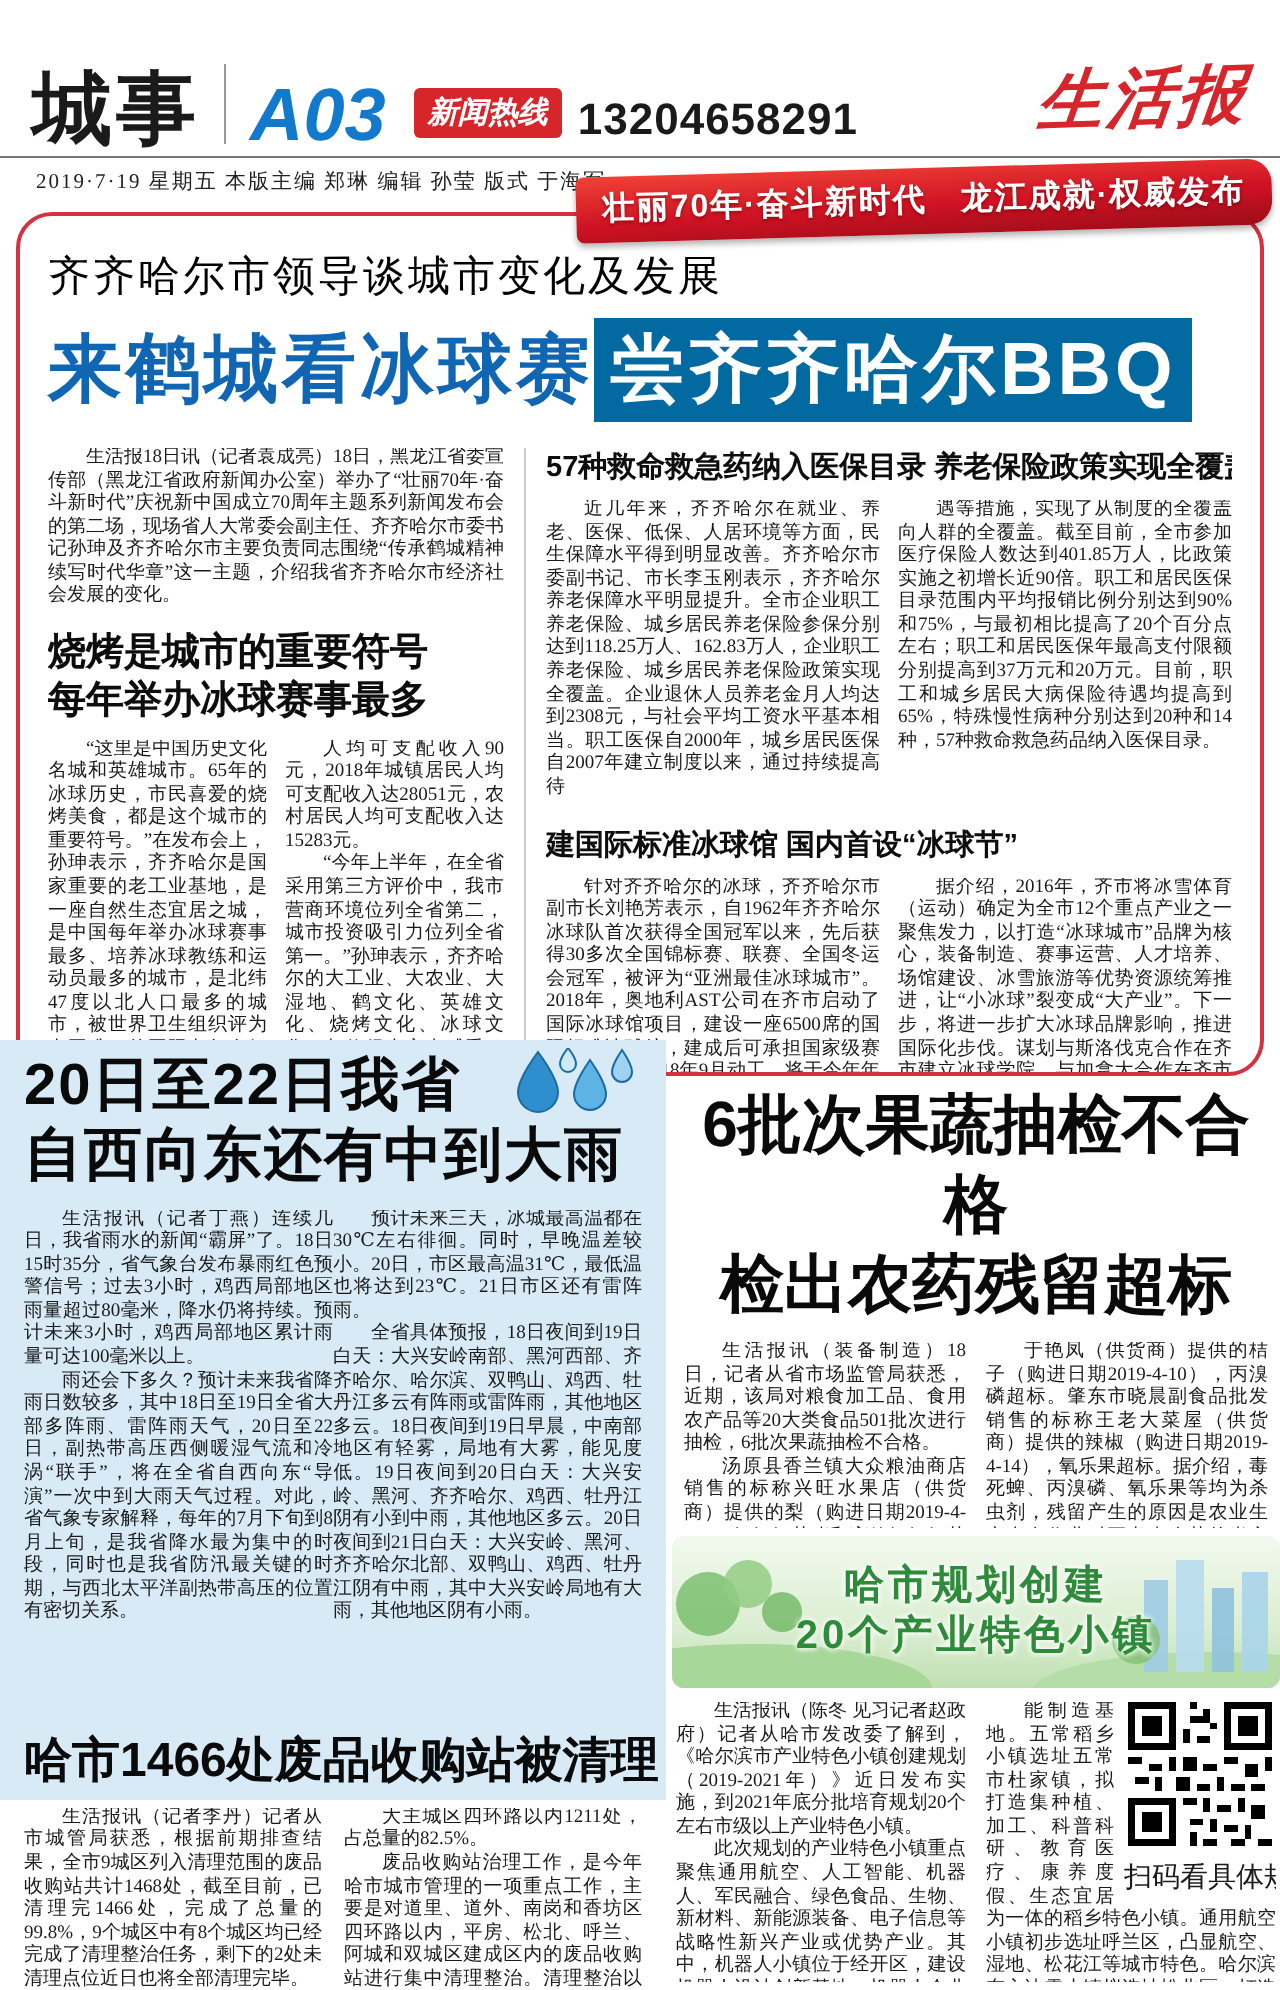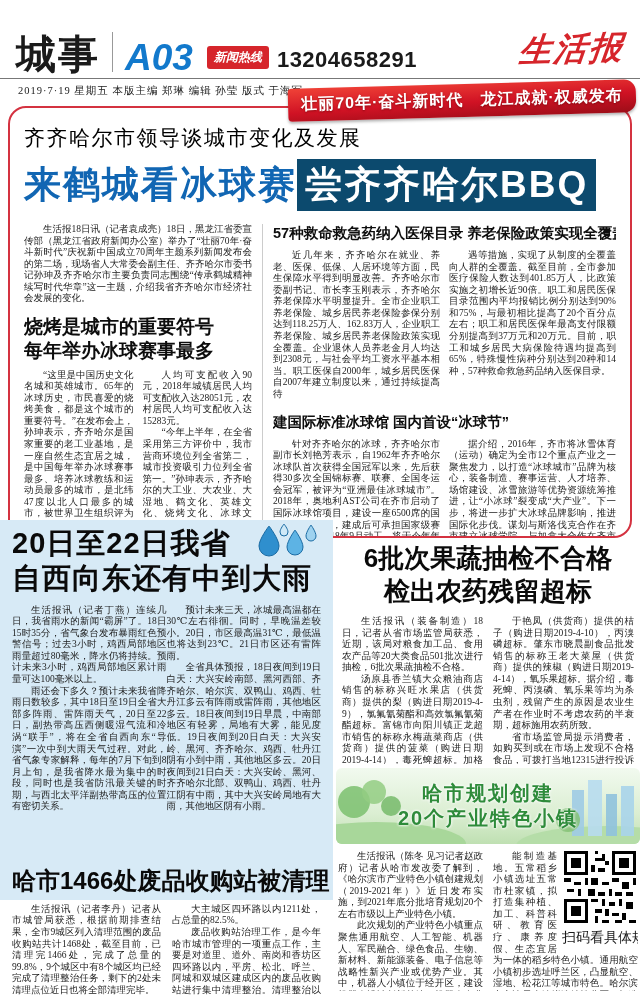--- a/index.html
+++ b/index.html
@@ -10,21 +10,21 @@
     font-family:"Liberation Serif","DejaVu Serif",serif; color:#1a1a1a;
   }
   
   .masthead { position:absolute; top:26px; left:16px; right:16px; height:48px;
     display:flex; align-items:flex-end; }
   .section-title { font-size:40px; font-weight:bold; line-height:.95; letter-spacing:2px; }
   .mast-vdiv { width:1px; height:40px; background:#999; margin:0 12px 2px; }
   .page-no { font-family:"Liberation Sans",sans-serif; font-style:italic; font-weight:bold;
     font-size:37px; color:#1279cc; line-height:.9; margin-right:14px; }
   .hotline-badge { background:#d6252b; color:#fff; font-family:"Liberation Sans",sans-serif;
-    font-style:italic; font-weight:bold; font-size:12px; padding:3px 7px; border-radius:3px;
+    font-style:italic; font-weight:bold; font-size:15px; padding:3px 7px; border-radius:3px;
     margin:0 8px 5px 0; white-space:nowrap; }
   .hotline-number { font-family:"Liberation Sans",sans-serif; font-weight:bold;
     font-size:22px; letter-spacing:.5px; margin-bottom:1px; }
   .paper-logo { margin-left:auto; color:#d6252b; font-size:33px; font-weight:bold;
     font-style:italic; transform:skewX(-8deg) rotate(-2deg); letter-spacing:2px;
     margin-bottom:2px; white-space:nowrap; }
   .mast-rule { position:absolute; top:78px; left:0; width:640px; border-top:1.5px solid #777; }
   .dateline { position:absolute; top:84px; left:18px; font-size:10.5px; letter-spacing:1px;
     color:#222; white-space:nowrap; }
   
@@ -38,21 +38,21 @@
     text-shadow:0 1px 2px rgba(90,0,0,.55); }
   
   .main-box { position:absolute; top:106px; left:8px; width:624px; height:432px;
     border:2px solid #d43240; border-radius:18px; background:#fff;
     padding:16px 14px 8px; overflow:hidden; }
   .kicker { font-size:21px; letter-spacing:1.5px; color:#000; }
   .headline-row { display:flex; align-items:center; margin-top:7px; }
   .hl-blue { font-family:"Liberation Sans",sans-serif; font-weight:bold; font-size:37px;
     color:#1166b3; letter-spacing:2px; white-space:nowrap; }
   .hl-boxed { font-family:"Liberation Sans",sans-serif; font-weight:bold; font-size:37px;
-    color:#fff; background:#0c4a6e; padding:1px 8px; letter-spacing:2px; white-space:nowrap; }
+    color:#fff; background:#0369a1; padding:1px 8px; letter-spacing:2px; white-space:nowrap; }
   .main-content { display:flex; margin-top:13px; height:322px; overflow:hidden; }
   .left-col { width:228px; flex:none; overflow:hidden; }
   .col-vdiv { width:1px; background:#ccc; margin:0 10px; }
   .right-col { flex:1; min-width:0; overflow:hidden; }
   p.b { font-size:9.5px; line-height:1.22; text-align:justify; text-indent:2em; }
   .sub-heading1 { font-family:"Liberation Sans",sans-serif; font-weight:bold;
     font-size:19px; line-height:1.25; margin:10px 0 7px; color:#0d0d0d; }
   .h-right { font-family:"Liberation Sans",sans-serif; font-weight:bold; font-size:14.5px;
     white-space:nowrap; margin-bottom:7px; color:#0d0d0d; }
   .h-right.second { margin-top:12px; }
@@ -63,21 +63,21 @@
     background:#d7eaf6; padding:6px 12px; overflow:hidden; }
   .weather-headline { font-family:"Liberation Sans",sans-serif; font-weight:bold;
     font-size:29px; line-height:1.2; color:#0a0a0a; letter-spacing:1px; }
   .drops { position:absolute; top:4px; right:14px; }
   .weather-body { display:flex; margin-top:9px;align-items:center; }
   .weather-body .c { flex:1; min-width:0; overflow:hidden; }
   
   .food-panel { position:absolute; top:540px; left:336px; width:304px; height:224px;
     background:#fff; overflow:hidden; padding:2px 6px; }
   .food-headline { font-family:"Liberation Sans",sans-serif; font-weight:bold;
-    font-size:26px; line-height:1.25; text-align:center; color:#0a0a0a; }
+    font-size:32px; line-height:1.25; text-align:center; color:#0a0a0a; }
   .food-body { display:flex; gap:10px; margin-top:9px; }
   .food-body .c { flex:1; min-width:0; overflow:hidden; }
   
   .town-panel { position:absolute; top:768px; left:336px; width:304px; height:227px;
     overflow:hidden; }
   .town-banner { position:relative; height:76px; border-radius:6px; overflow:hidden;
     background:linear-gradient(180deg,#f2faef 0%,#dbeed2 60%,#bfe0b2 100%);
     display:flex; flex-direction:column; align-items:center; justify-content:center; }
   .town-banner-art { position:absolute; inset:0; }
   .town-banner-line { position:relative; z-index:2; font-family:"Liberation Sans",sans-serif;

